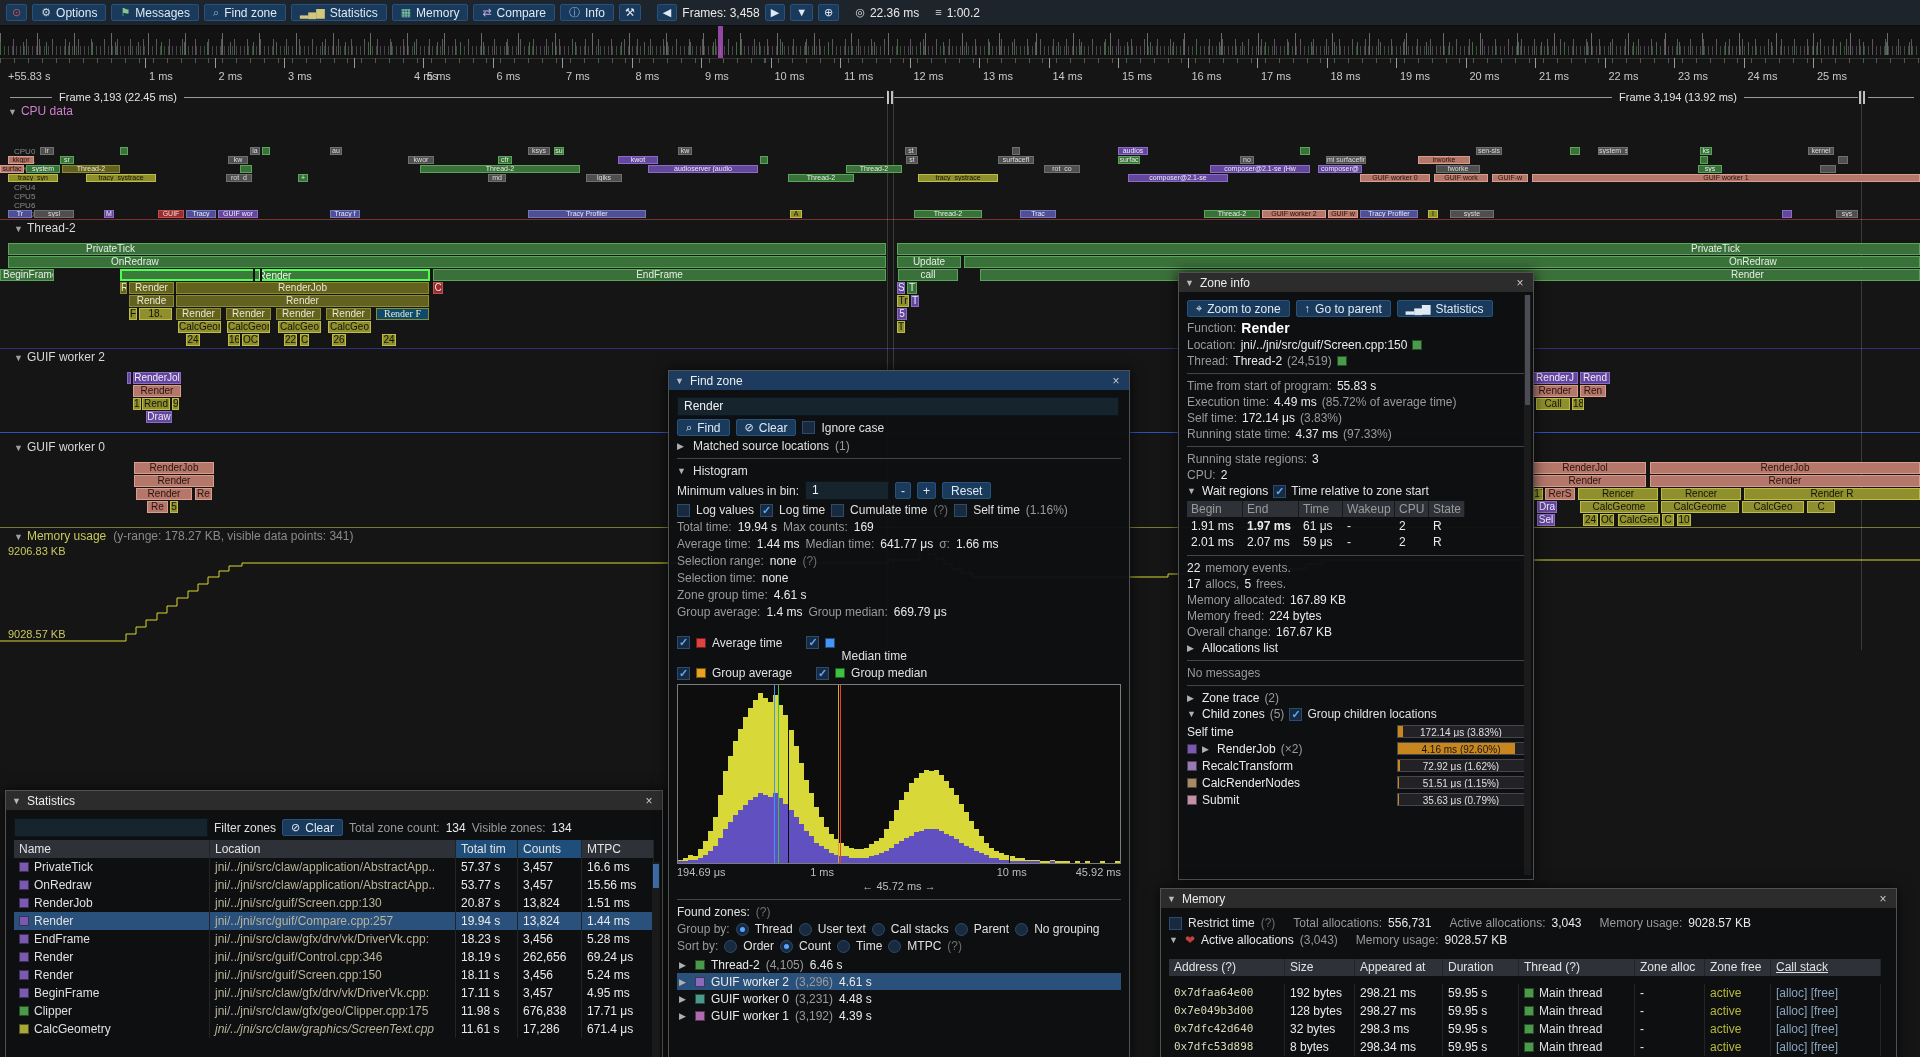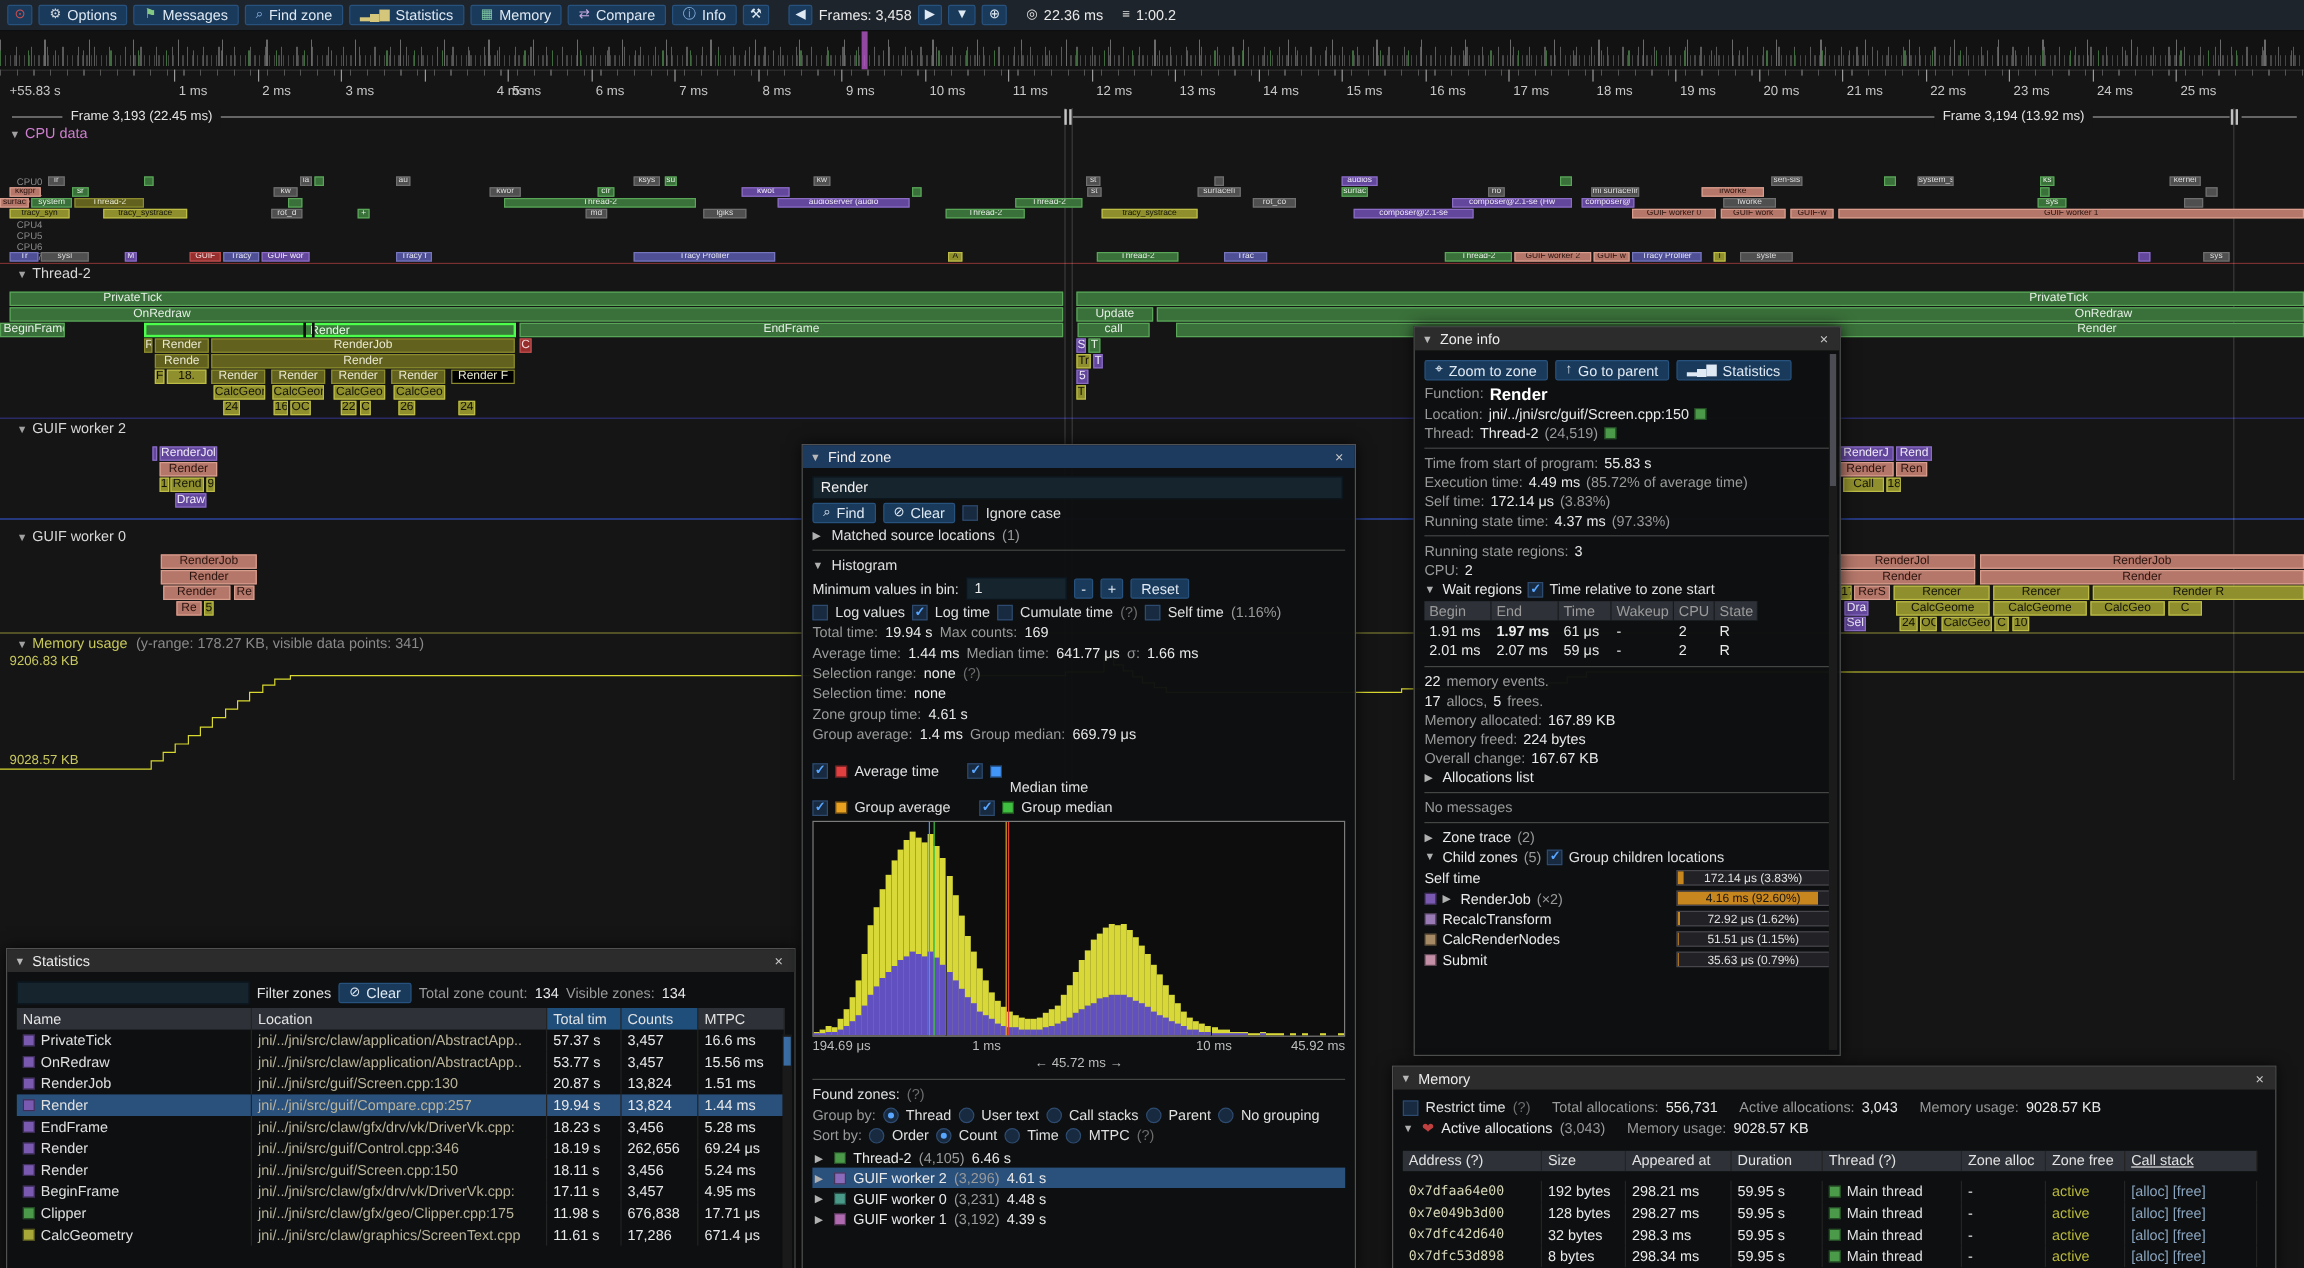--- a/index.html
+++ b/index.html
@@ -365,21 +365,21 @@
       <div class="zn" style="left: 129px; top: 295px; width: 45px; height: 12px; background: rgb(98, 98, 30); border-color: rgb(140, 140, 46); color: rgb(232, 232, 208);">Rende</div>
       <div class="zn" style="left: 176px; top: 295px; width: 253px; height: 12px; background: rgb(98, 98, 30); border-color: rgb(140, 140, 46); color: rgb(232, 232, 208);">Render</div>
       <div class="zn" style="left: 897px; top: 295px; width: 12px; height: 12px; background: rgb(143, 143, 45); border-color: rgb(188, 188, 70); color: rgb(20, 20, 10);">Tr</div>
       <div class="zn" style="left: 911px; top: 295px; width: 8px; height: 12px; background: rgb(99, 71, 156); border-color: rgb(138, 108, 196); color: rgb(239, 233, 248);">T</div>
       <div class="zn" style="left: 129px; top: 308px; width: 8px; height: 12px; background: rgb(143, 143, 45); border-color: rgb(188, 188, 70); color: rgb(20, 20, 10);">F</div>
       <div class="zn" style="left: 139px; top: 308px; width: 33px; height: 12px; background: rgb(143, 143, 45); border-color: rgb(188, 188, 70); color: rgb(20, 20, 10);">18.</div>
       <div class="zn" style="left: 176px; top: 308px; width: 45px; height: 12px; background: rgb(98, 98, 30); border-color: rgb(140, 140, 46); color: rgb(232, 232, 208);">Render</div>
       <div class="zn" style="left: 226px; top: 308px; width: 45px; height: 12px; background: rgb(98, 98, 30); border-color: rgb(140, 140, 46); color: rgb(232, 232, 208);">Render</div>
       <div class="zn" style="left: 276px; top: 308px; width: 45px; height: 12px; background: rgb(98, 98, 30); border-color: rgb(140, 140, 46); color: rgb(232, 232, 208);">Render</div>
       <div class="zn" style="left: 326px; top: 308px; width: 45px; height: 12px; background: rgb(98, 98, 30); border-color: rgb(140, 140, 46); color: rgb(232, 232, 208);">Render</div>
-      <div class="zn" style="left: 376px; top: 308px; width: 53px; height: 12px; background: #000000; border-color: rgb(140, 140, 46); color: rgb(232, 232, 208);">Render F</div>
+      <div class="zn" style="left: 376px; top: 308px; width: 53px; height: 12px; background: #0c4a6e; border-color: rgb(140, 140, 46); color: rgb(232, 232, 208); font-family: Liberation Serif, serif;">Render F</div>
       <div class="zn" style="left: 897px; top: 308px; width: 10px; height: 12px; background: rgb(99, 71, 156); border-color: rgb(138, 108, 196); color: rgb(239, 233, 248);">5</div>
       <div class="zn" style="left: 178px; top: 321px; width: 43px; height: 12px; background: rgb(143, 143, 45); border-color: rgb(188, 188, 70); color: rgb(20, 20, 10);">CalcGeor</div>
       <div class="zn" style="left: 227px; top: 321px; width: 43px; height: 12px; background: rgb(143, 143, 45); border-color: rgb(188, 188, 70); color: rgb(20, 20, 10);">CalcGeor</div>
       <div class="zn" style="left: 278px; top: 321px; width: 43px; height: 12px; background: rgb(143, 143, 45); border-color: rgb(188, 188, 70); color: rgb(20, 20, 10);">CalcGeo</div>
       <div class="zn" style="left: 328px; top: 321px; width: 43px; height: 12px; background: rgb(143, 143, 45); border-color: rgb(188, 188, 70); color: rgb(20, 20, 10);">CalcGeo</div>
       <div class="zn" style="left: 897px; top: 321px; width: 8px; height: 12px; background: rgb(143, 143, 45); border-color: rgb(188, 188, 70); color: rgb(20, 20, 10);">T</div>
       <div class="zn" style="left: 186px; top: 334px; width: 14px; height: 12px; background: rgb(143, 143, 45); border-color: rgb(188, 188, 70); color: rgb(20, 20, 10);">24</div>
       <div class="zn" style="left: 228px; top: 334px; width: 12px; height: 12px; background: rgb(143, 143, 45); border-color: rgb(188, 188, 70); color: rgb(20, 20, 10);">16</div>
       <div class="zn" style="left: 242px; top: 334px; width: 17px; height: 12px; background: rgb(143, 143, 45); border-color: rgb(188, 188, 70); color: rgb(20, 20, 10);">OC8</div>
       <div class="zn" style="left: 284px; top: 334px; width: 13px; height: 12px; background: rgb(143, 143, 45); border-color: rgb(188, 188, 70); color: rgb(20, 20, 10);">22</div>
@@ -548,21 +548,21 @@
             <span class="tc loc" style="width: 246px;">jni/../jni/src/claw/gfx/geo/Clipper.cpp:175</span>
             <span class="tc vv" style="width: 62px;">11.98 s</span>
             <span class="tc vv" style="width: 64px;">676,838</span>
             <span class="tc vv" style="width: 72px;">17.71 μs</span>
           </div>
           <div class="trow">
             <span class="tc" style="width: 196px; display: flex; align-items: center; gap: 5px;">
               <span class="sq" style="background: rgb(168, 168, 56);"></span>
               <span>CalcGeometry</span>
             </span>
-            <span class="tc loc" style="width: 246px;">jni/../jni/src/claw/graphics/ScreenText.cpp</span>
+            <span class="tc loc" style="width: 246px; font-style: italic;">jni/../jni/src/claw/graphics/ScreenText.cpp</span>
             <span class="tc vv" style="width: 62px;">11.61 s</span>
             <span class="tc vv" style="width: 64px;">17,286</span>
             <span class="tc vv" style="width: 72px;">671.4 μs</span>
           </div>
         </div>
       <div class="ssb">
           <div class="th"></div>
         </div>
     </div>
   </div>

